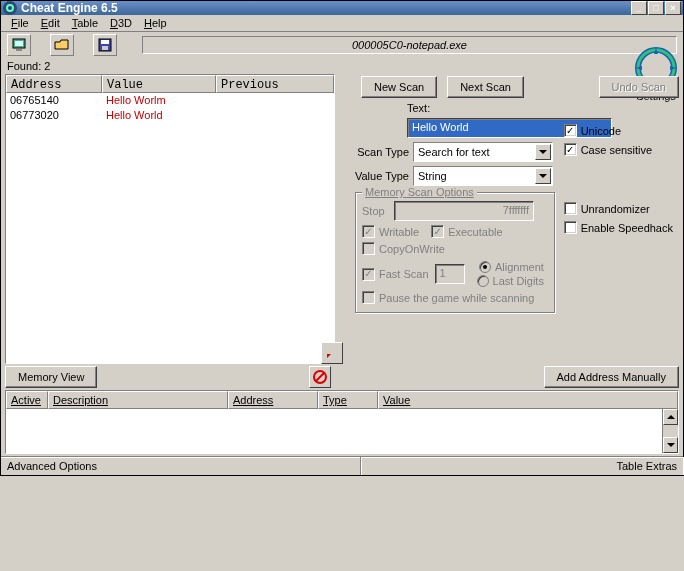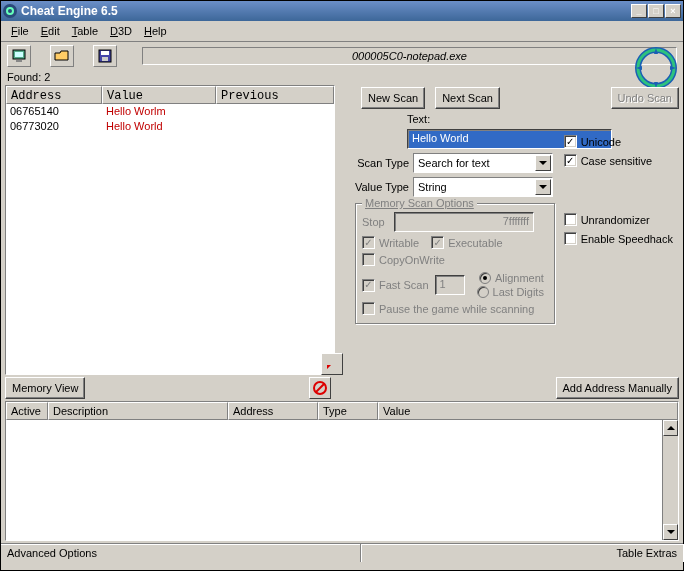--- a/index.html
+++ b/index.html
@@ -1,17 +1,17 @@
 <!DOCTYPE html>
 <html><head>
 <meta charset="utf-8">
 <style>
   * { box-sizing: border-box; font-family: Tahoma, "MS Sans Serif", sans-serif; font-size: 11px; }
   body { margin: 0; background: #d4d0c8; width: 684px; height: 571px; overflow: hidden; }
-  .window { width: 684px; height: 571px; border: 1px solid #000; background: #d4d0c8; display: flex; flex-direction: column; }
+  .window { width: 684px; height: 476px; border: 1px solid #000; background: #d4d0c8; display: flex; flex-direction: column; }
   .titlebar { background: linear-gradient(#6b8fc8, #3d6799); color: #fff; height: 20px; display: flex; align-items: center; padding: 0 2px; }
   .titlebar .ico { width: 14px; height: 14px; background: #2a4a7a; border-radius: 50%; margin-right: 4px; position: relative; }
   .titlebar .ico::after { content:""; position:absolute; inset:3px; border:2px solid #6fb; border-radius:50%; }
   .titlebar .title { flex: 1; font-weight: bold; font-size: 12px; }
   .titlebar-btns { display: flex; gap: 1px; }
   .tbbtn { width: 16px; height: 14px; background: #d4d0c8; border: 1px solid; border-color: #fff #404040 #404040 #fff; display:flex; align-items:center; justify-content:center; font-family: Arial; font-size:9px; line-height:1; font-weight:bold; }
   .menubar { height: 20px; display: flex; align-items: center; padding: 0 4px; gap: 0; }
   .menuitem { padding: 2px 6px; cursor: default; }
   .menuitem u { text-decoration: underline; }
   .toolbar { height: 28px; display: flex; align-items: center; padding: 2px 6px; gap: 19px; border-top:1px solid #808080; }
@@ -27,21 +27,21 @@
   .grid-header { display:flex; background:#d4d0c8; }
   .gh { border: 1px solid; border-color:#fff #808080 #808080 #fff; padding: 2px 4px; height:18px; font-family: "Courier New", monospace; font-size:12px; }
   .grid-body { font-family: "Courier New", monospace; font-size: 12px; padding:1px 0; }
   .gr { display:flex; height:15px; }
   .gc { padding: 0 4px; overflow:hidden; white-space:nowrap; }
   .red { color: #c00000; }
   .col-addr { width: 96px; }
   .col-val { width: 114px; }
   .col-prev { flex:1; }
   .right-panel { flex:1; position:relative; padding: 2px 0 0 12px; }
-  .btn { height: 22px; background:#d4d0c8; border:1px solid; border-color:#fff #404040 #404040 #fff; box-shadow: inset -1px -1px 0 #808080, inset 1px 1px 0 #d4d0c8; padding: 0 6px; display:inline-flex; align-items:center; justify-content:center; cursor:default; }
+  .btn { height: 22px; background:#d4d0c8; border:1px solid; border-color:#fff #404040 #404040 #fff; box-shadow: inset -1px -1px 0 #808080, inset 1px 1px 0 #d4d0c8; padding: 0 12px; display:inline-flex; align-items:center; justify-content:center; cursor:default; }
   .btn.disabled { color: #808080; text-shadow: 1px 1px 0 #fff; }
   .row { display:flex; align-items:center; margin-bottom: 4px; }
   .lbl { width: 62px; text-align: right; padding-right: 4px; }
   .text-input { height:20px; border:1px solid; border-color:#404040 #fff #fff #404040; box-shadow: inset 1px 1px 0 #808080; background:#fff; padding: 2px 4px; }
   .text-input.sel { background:#316ac5; color:#fff; }
   .combo { height:20px; border:1px solid; border-color:#808080 #fff #fff #808080; background:#fff; display:flex; align-items:center; padding-left:4px; position:relative; }
   .combo .arrow { position:absolute; right:1px; top:1px; width:16px; height:16px; background:#d4d0c8; border:1px solid; border-color:#fff #404040 #404040 #fff; display:flex; align-items:center; justify-content:center; }
   .arrow::after { content:""; border:4px solid transparent; border-top-color:#000; margin-top:4px; }
   .chk { display:flex; align-items:center; gap:4px; }
   .chkbox { width:13px; height:13px; background:#fff; border:1px solid; border-color:#808080 #fff #fff #808080; box-shadow: inset 1px 1px 0 #404040, inset -1px -1px 0 #d4d0c8; display:flex; align-items:center; justify-content:center; font-size:10px; line-height:1; }
@@ -49,21 +49,21 @@
   .radio { width:12px; height:12px; border-radius:50%; background:#fff; border:1px solid #808080; box-shadow: inset 1px 1px 0 #404040; display:flex; align-items:center; justify-content:center; }
   .radio.checked::after { content:""; width:4px; height:4px; border-radius:50%; background:#000; }
   .radio.disabled { background:#d4d0c8; }
   .groupbox { border:1px solid #808080; box-shadow: 1px 1px 0 #fff, inset 1px 1px 0 #fff; padding: 8px 6px 4px; position:relative; margin-top:6px; }
   .groupbox .legend { position:absolute; top:-7px; left:6px; background:#d4d0c8; padding:0 3px; color:#808080;text-decoration:underline; }
   .groupbox.disabled, .groupbox.disabled * { color:#808080; }
   .icon-btn { width: 22px; height:22px; border:1px solid; border-color:#fff #404040 #404040 #fff; background:#d4d0c8; display:flex; align-items:center; justify-content:center; }
   .below-results { display:flex; justify-content:space-between; align-items:center; padding: 2px 4px; }
   .addr-list { margin: 0 4px; border:1px solid; border-color:#808080 #fff #fff #808080; background:#fff; height: 140px; display:flex; flex-direction:column; }
   .al-header { display:flex; background:#d4d0c8; height:18px; }
-  .al-h { border:1px solid; border-color:#fff #808080 #808080 #fff; padding:2px 4px; }
+  .al-h { border:1px solid; border-color:#fff #808080 #808080 #fff; padding:2px 4px;text-decoration:underline; }
   .al-body { flex:1; position:relative; }
   .vscroll { position:absolute; right:0; top:0; bottom:0; width:16px; background:#d4d0c8; border-left:1px solid #808080; }
   .vscroll .sbtn { width:100%; height:16px; background:#d4d0c8; border:1px solid; border-color:#fff #404040 #404040 #fff; display:flex; align-items:center; justify-content:center; }
   .vscroll .bot { position:absolute; bottom:0; }
   .sbtn::after { content:""; border:4px solid transparent; }
   .sbtn.up::after { border-bottom-color:#000; margin-bottom:4px; }
   .sbtn.down::after { border-top-color:#000; margin-top:4px; }
   .statusbar { display:flex; border-top:1px solid #808080; box-shadow: inset 0 1px 0 #fff; margin-top:2px; }
   .status-cell { padding:3px 6px; border-right:1px solid #808080; box-shadow: 1px 0 0 #fff; }
   .status-cell:first-child { width: 360px; }

